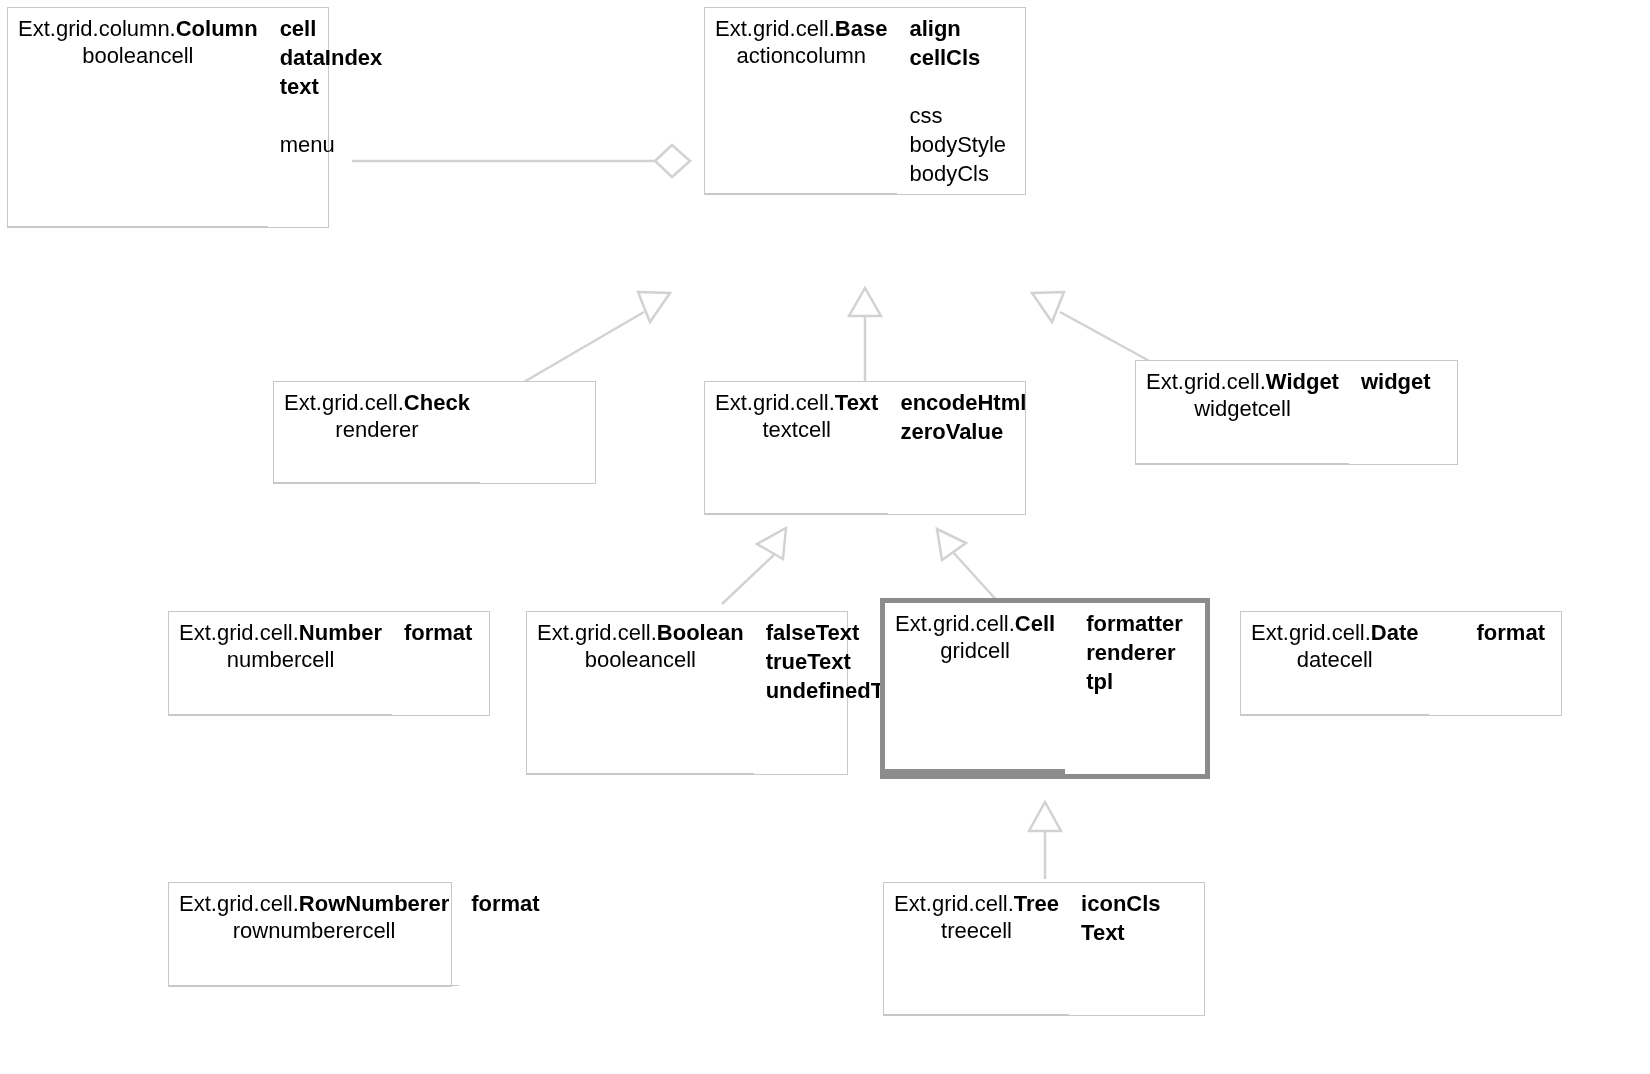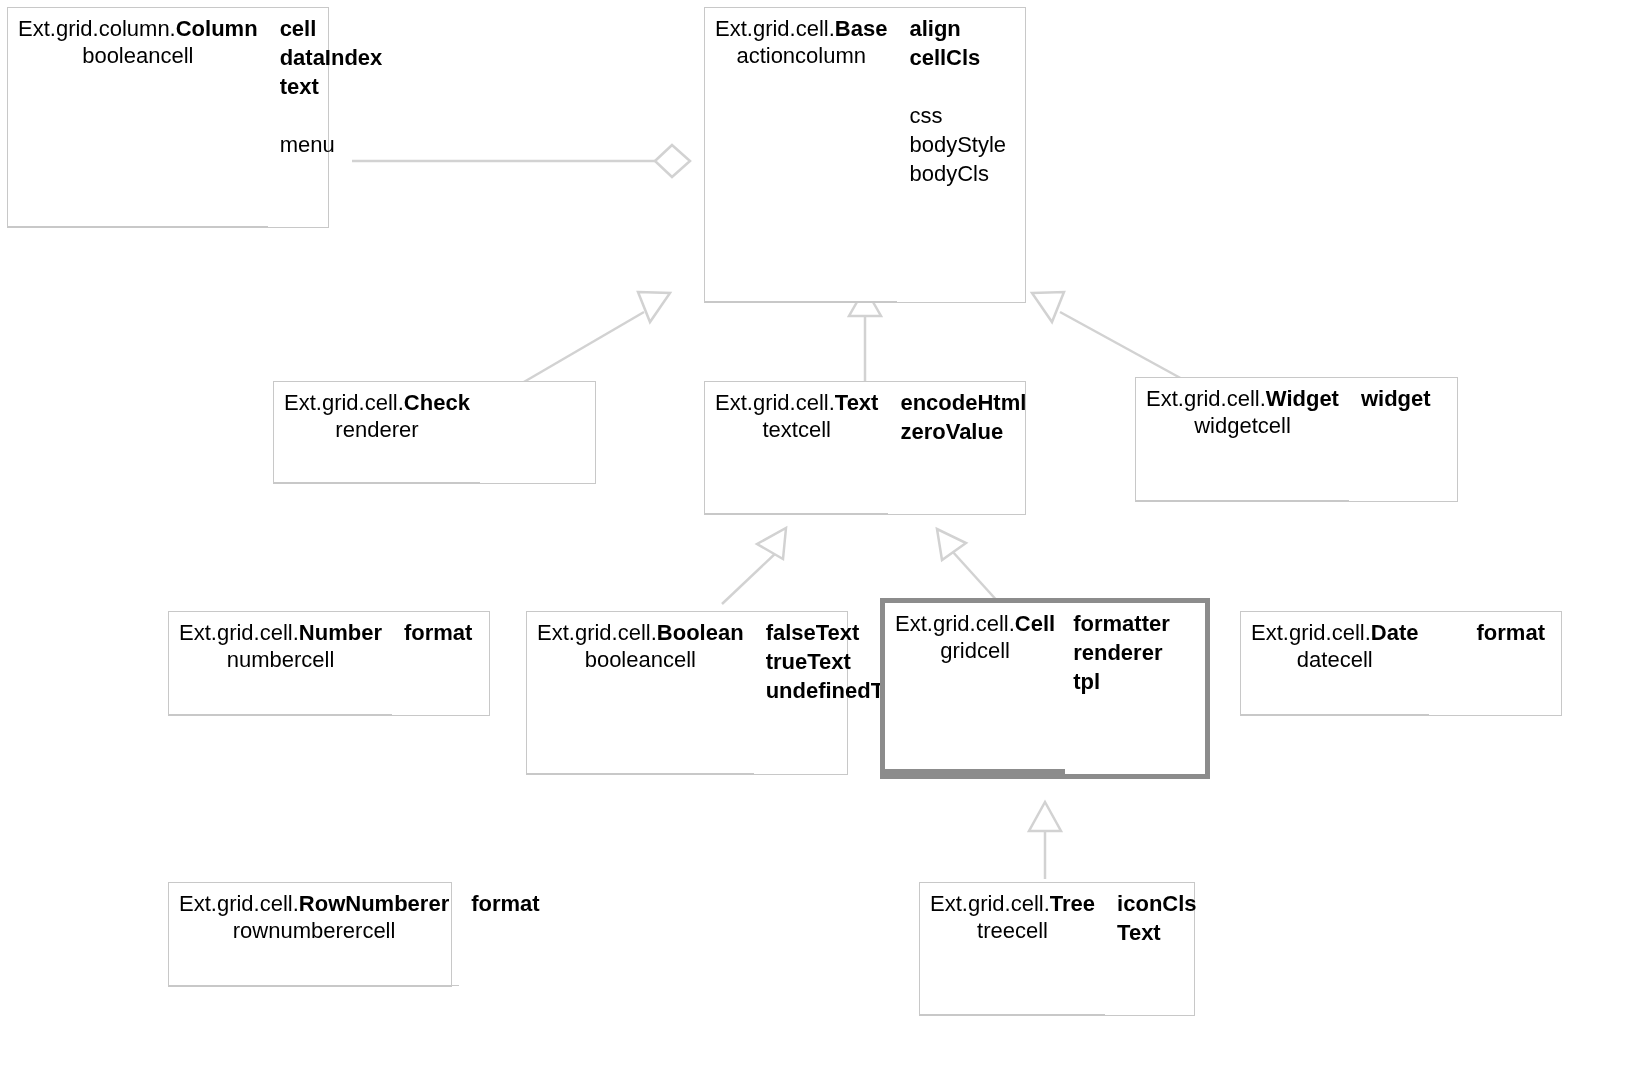--- a/index.html
+++ b/index.html
@@ -29,20 +29,21 @@
   .uml-box {
     position: absolute;
     box-sizing: border-box;
     background: #ffffff;
     border: 1px solid #c8c8c8;
     display: flex;
     flex-direction: row;
   }
   .uml-box.highlight {
     border: 5px solid #8c8c8c;
+    gap: 13px;
   }
   .box-header {
     box-sizing: border-box;
     padding: 8px 10px 10px 10px;
     text-align: center;
     border-bottom: 1px solid #c8c8c8;
     line-height: 1.22;
   }
   .uml-box.highlight > .box-header {
     border-bottom: 5px solid #8c8c8c;
@@ -132,21 +133,21 @@
     </div>
     <div class="box-body">
       <div class="member bold">cell</div>
       <div class="member bold">dataIndex</div>
       <div class="member bold">text</div>
       <div class="member spacer"></div>
       <div class="member">menu</div>
     </div>
   </div>
 
-  <div class="uml-box" style="left:704px; top:7px; width:322px; height:296px;">
+  <div class="uml-box" style="left:704px; top:7px; width:322px; height:188px;">
     <div class="box-header">
       <div class="cls-name"><span>Ext.grid.cell.</span><b>Base</b></div>
       <div class="cls-alias">actioncolumn</div>
     </div>
     <div class="box-body">
       <div class="member bold">align</div>
       <div class="member bold">cellCls</div>
       <div class="member spacer"></div>
       <div class="member">css</div>
       <div class="member">bodyStyle</div>
@@ -166,21 +167,21 @@
     <div class="box-header">
       <div class="cls-name"><span>Ext.grid.cell.</span><b>Text</b></div>
       <div class="cls-alias">textcell</div>
     </div>
     <div class="box-body">
       <div class="member bold">encodeHtml</div>
       <div class="member bold">zeroValue</div>
     </div>
   </div>
 
-  <div class="uml-box" style="left:1135px; top:377px; width:323px; height:125px;">
+  <div class="uml-box" style="left:1135px; top:360px; width:323px; height:105px;">
     <div class="box-header">
       <div class="cls-name"><span>Ext.grid.cell.</span><b>Widget</b></div>
       <div class="cls-alias">widgetcell</div>
     </div>
     <div class="box-body">
       <div class="member bold">widget</div>
     </div>
   </div>
 
   <div class="uml-box" style="left:168px; top:611px; width:322px; height:105px;">
@@ -230,21 +231,21 @@
   <div class="uml-box" style="left:168px; top:882px; width:284px; height:105px;">
     <div class="box-header">
       <div class="cls-name"><span>Ext.grid.cell.</span><b>RowNumberer</b></div>
       <div class="cls-alias">rownumberercell</div>
     </div>
     <div class="box-body">
       <div class="member bold">format</div>
     </div>
   </div>
 
-  <div class="uml-box" style="left:883px; top:882px; width:276px; height:134px;margin-left:36px;">
+  <div class="uml-box" style="left:883px; top:882px; width:322px; height:134px;">
     <div class="box-header">
       <div class="cls-name"><span>Ext.grid.cell.</span><b>Tree</b></div>
       <div class="cls-alias">treecell</div>
     </div>
     <div class="box-body">
       <div class="member bold">iconCls</div>
       <div class="member bold">Text</div>
     </div>
   </div>
 

